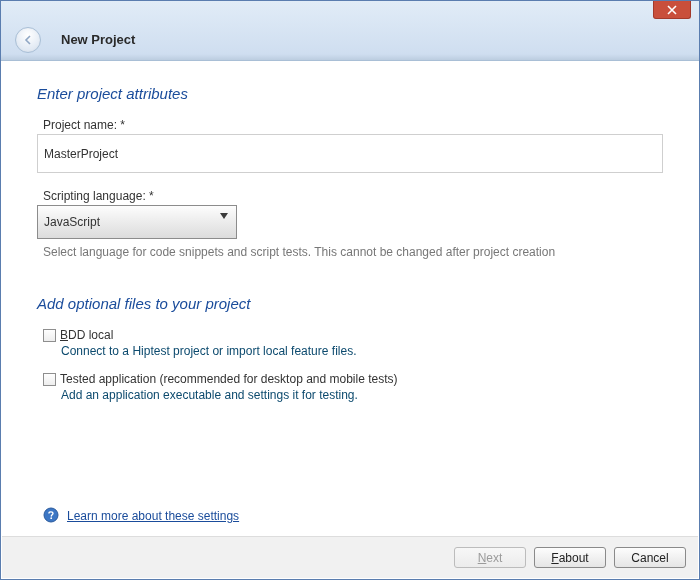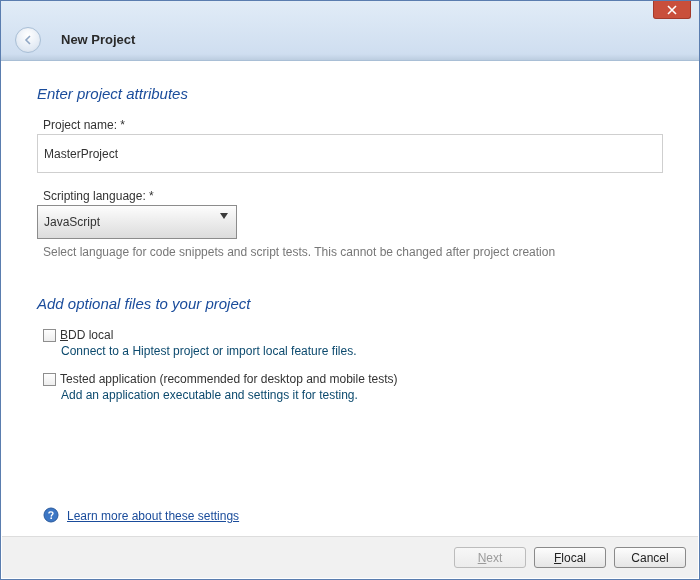--- a/index.html
+++ b/index.html
@@ -252,15 +252,15 @@
   <svg class="help-icon" viewBox="0 0 16 16">
     <circle cx="8" cy="8" r="7" fill="#3b76c4" stroke="#2a5a9c"></circle>
     <path d="M6 6 C6 4.5 10 4.5 10 6.3 C10 7.6 8.3 7.8 8.3 9" stroke="#fff" stroke-width="1.4" fill="none" stroke-linecap="round"></path>
     <circle cx="8.2" cy="11.2" r="0.9" fill="#fff"></circle>
   </svg>
   <span class="help-link">Learn more about these settings</span>
 </div>
 
 <div class="footer">
   <button class="btn" disabled=""><span class="under">N</span><span>ext</span></button>
-  <button class="btn"><span class="under">F</span><span>local</span></button>
+  <button class="btn"><span class="under">F</span><span>about</span></button>
   <button class="btn">Cancel</button>
 </div>
 
 </body></html>

